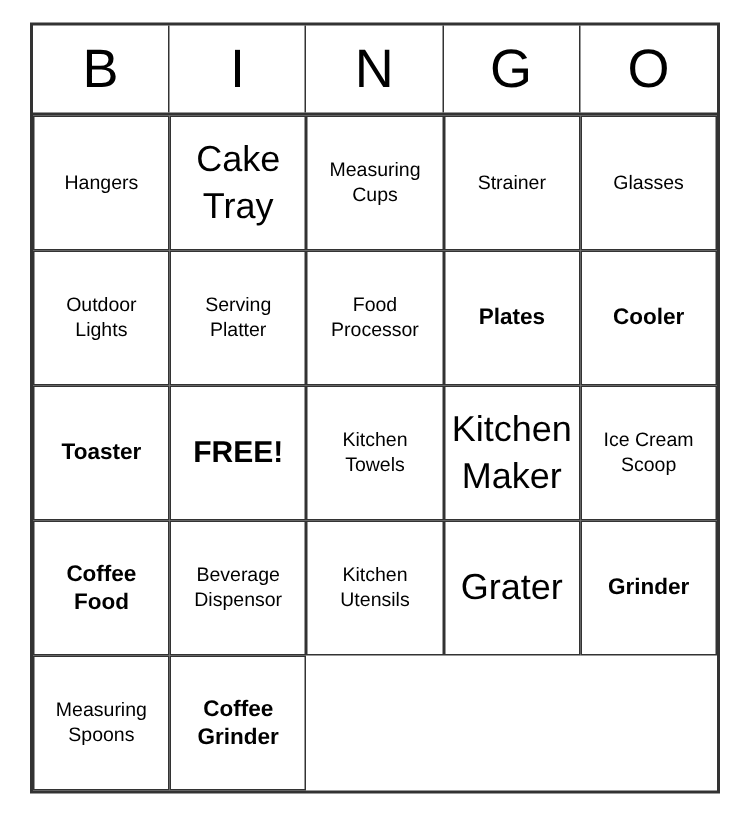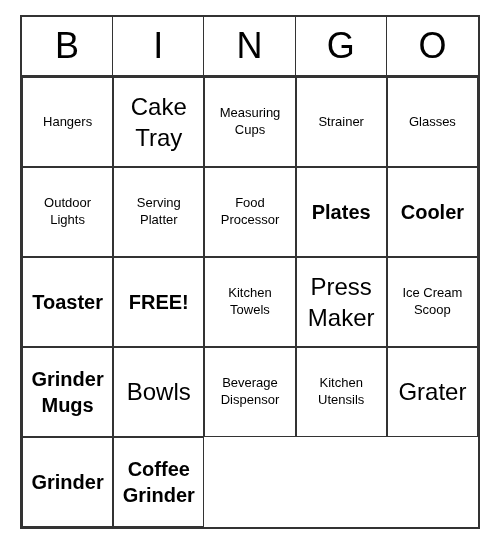--- a/index.html
+++ b/index.html
@@ -64,21 +64,21 @@
     .bingo-cell:nth-child(5n) {
       border-right: 1px solid #333;
     }
 
     .bingo-cell.large-text {
       font-size: 24px;
       font-weight: normal;
     }
 
     .bingo-cell.medium-text {
-      font-size: 20px;
+      font-size: 15px;
       font-weight: bold;
     }
 
     .bingo-cell.free {
       font-size: 20px;
       font-weight: bold;
     }
   </style>
 </head>
 <body>
@@ -98,23 +98,23 @@
       <div class="bingo-cell">Strainer</div>
       <div class="bingo-cell">Glasses</div>
       <div class="bingo-cell">Outdoor Lights</div>
       <div class="bingo-cell">Serving Platter</div>
       <div class="bingo-cell">Food Processor</div>
       <div class="bingo-cell medium-text">Plates</div>
       <div class="bingo-cell medium-text">Cooler</div>
       <div class="bingo-cell medium-text">Toaster</div>
       <div class="bingo-cell free">FREE!</div>
       <div class="bingo-cell">Kitchen Towels</div>
-      <div class="bingo-cell large-text">Press Maker</div>
+      <div class="bingo-cell large-text">Kitchen Maker</div>
       <div class="bingo-cell">Ice Cream Scoop</div>
-      <div class="bingo-cell medium-text">Grinder Mugs</div>
-      <div class="bingo-cell large-text">Bowls</div>
+      <div class="bingo-cell medium-text">Coffee Food</div>
       <div class="bingo-cell">Beverage Dispensor</div>
       <div class="bingo-cell">Kitchen Utensils</div>
       <div class="bingo-cell large-text">Grater</div>
       <div class="bingo-cell medium-text">Grinder</div>
+      <div class="bingo-cell">Measuring Spoons</div>
       <div class="bingo-cell medium-text">Coffee Grinder</div>
     </div>
 </div>
 
 </body></html>

